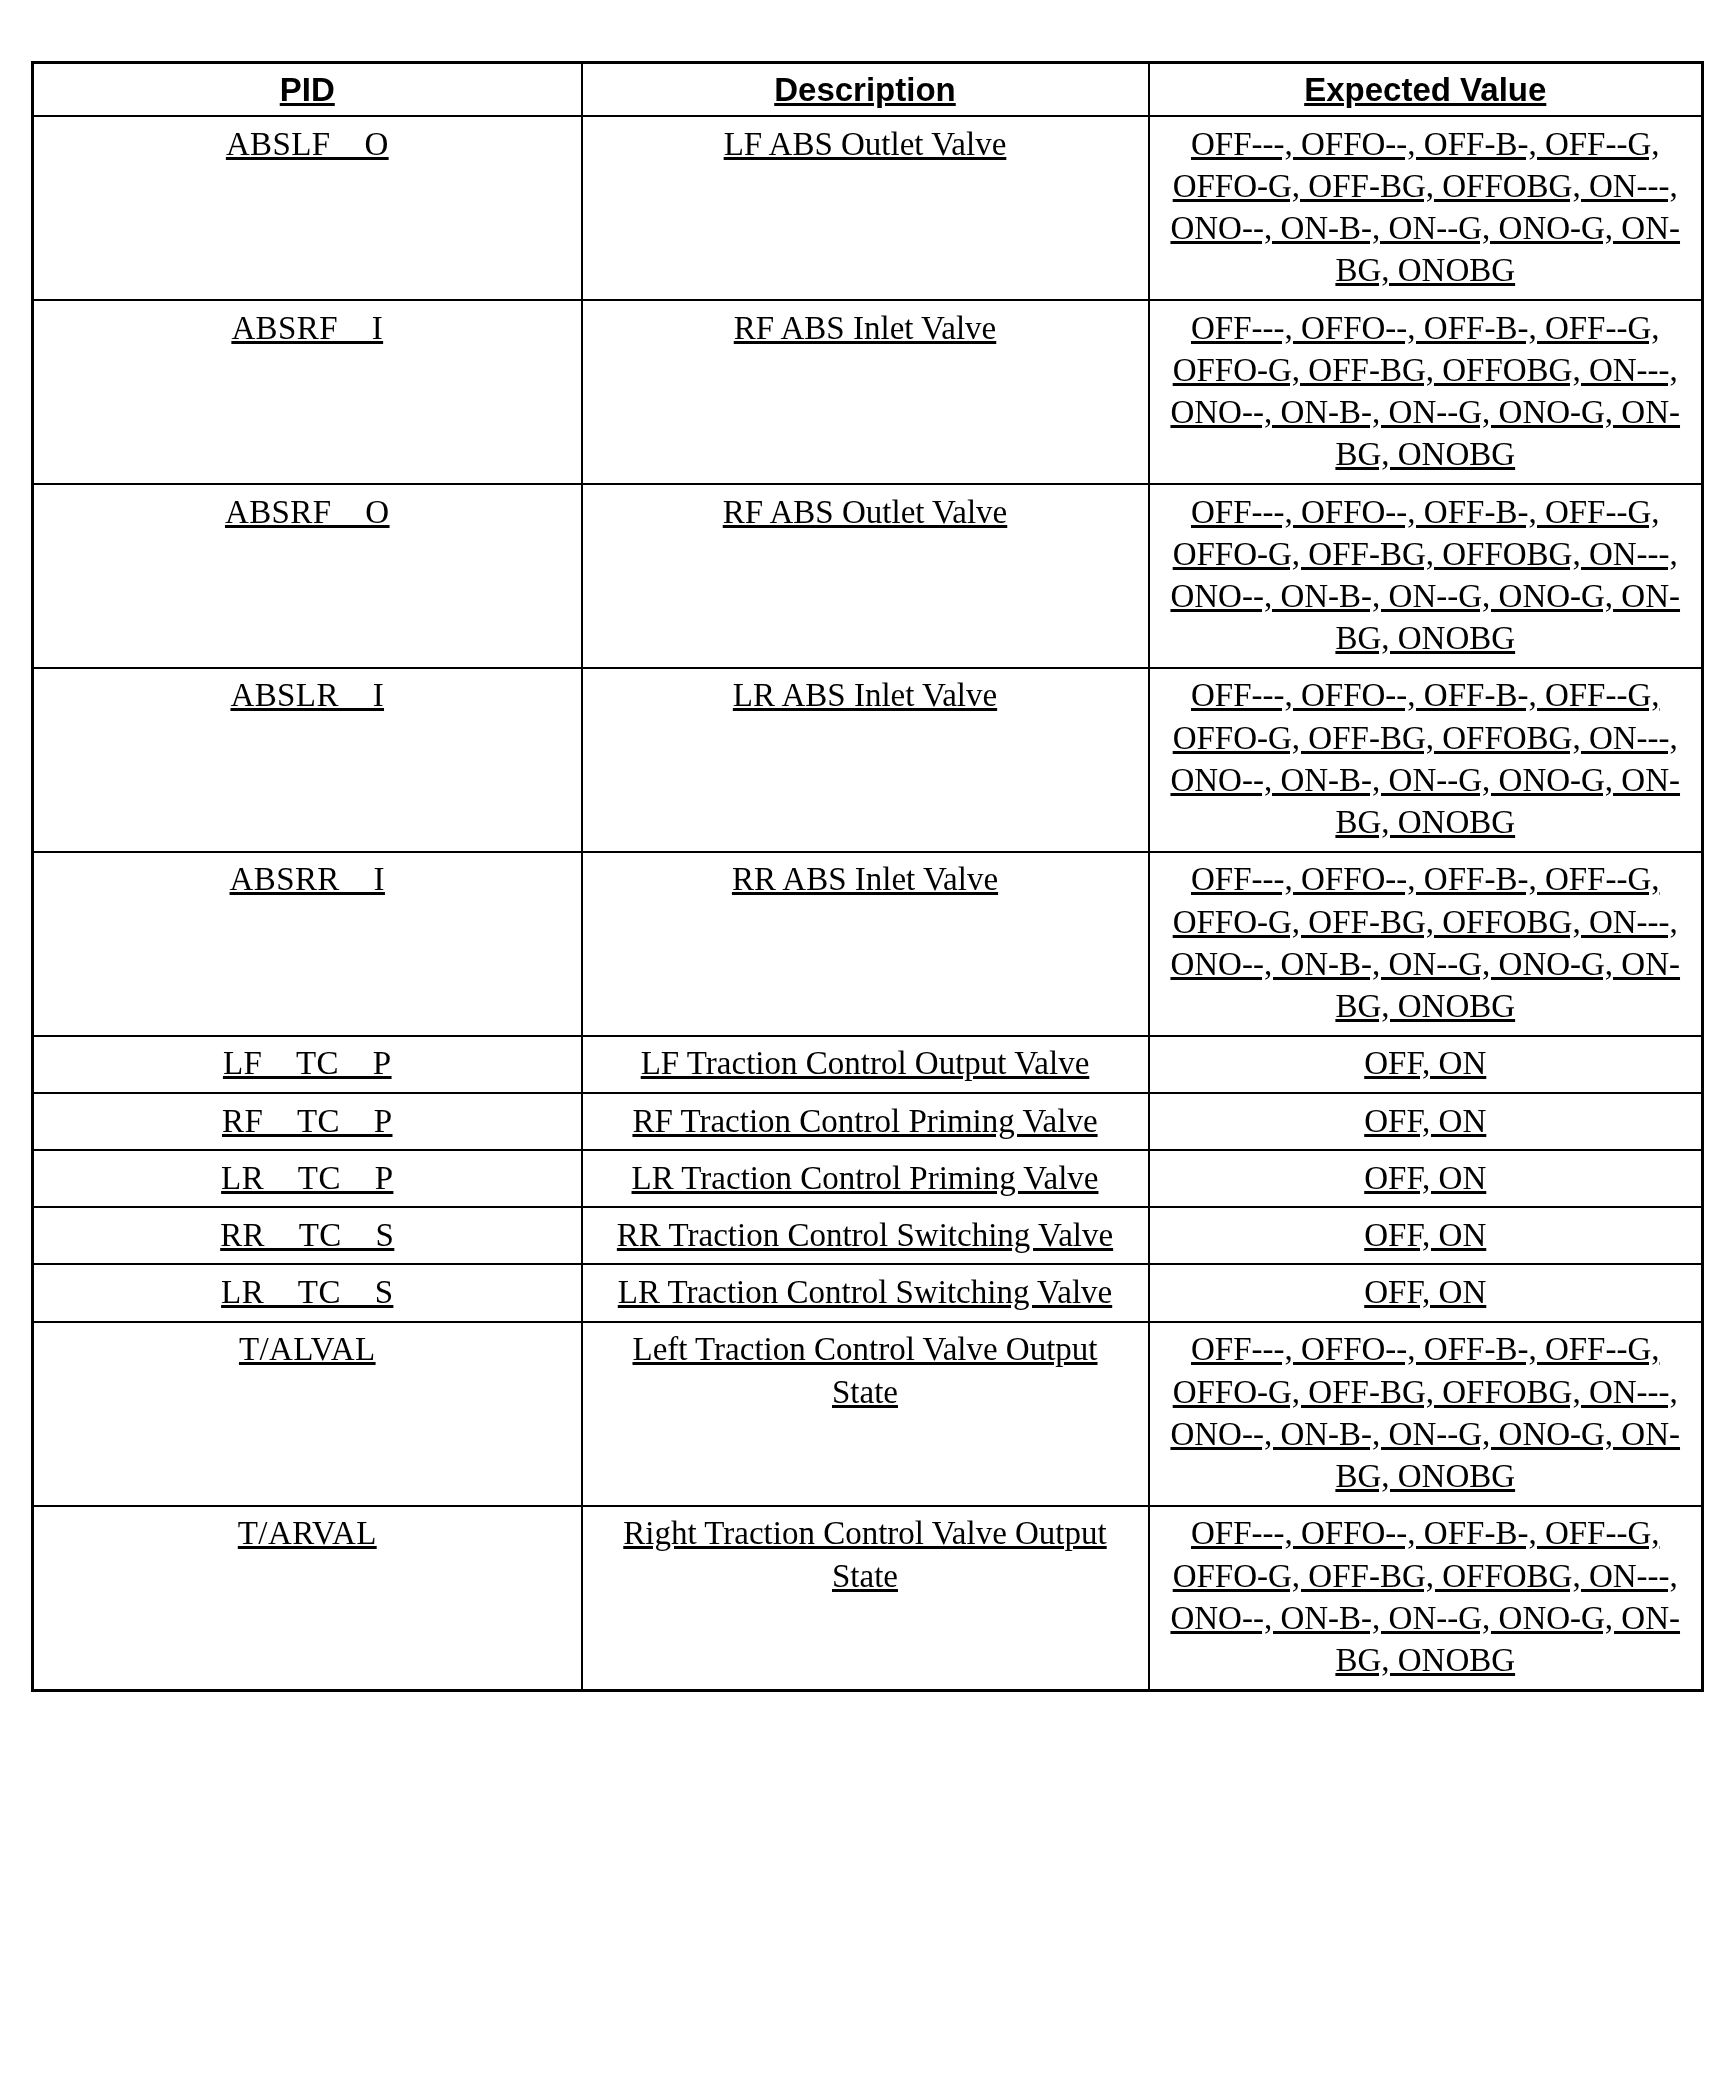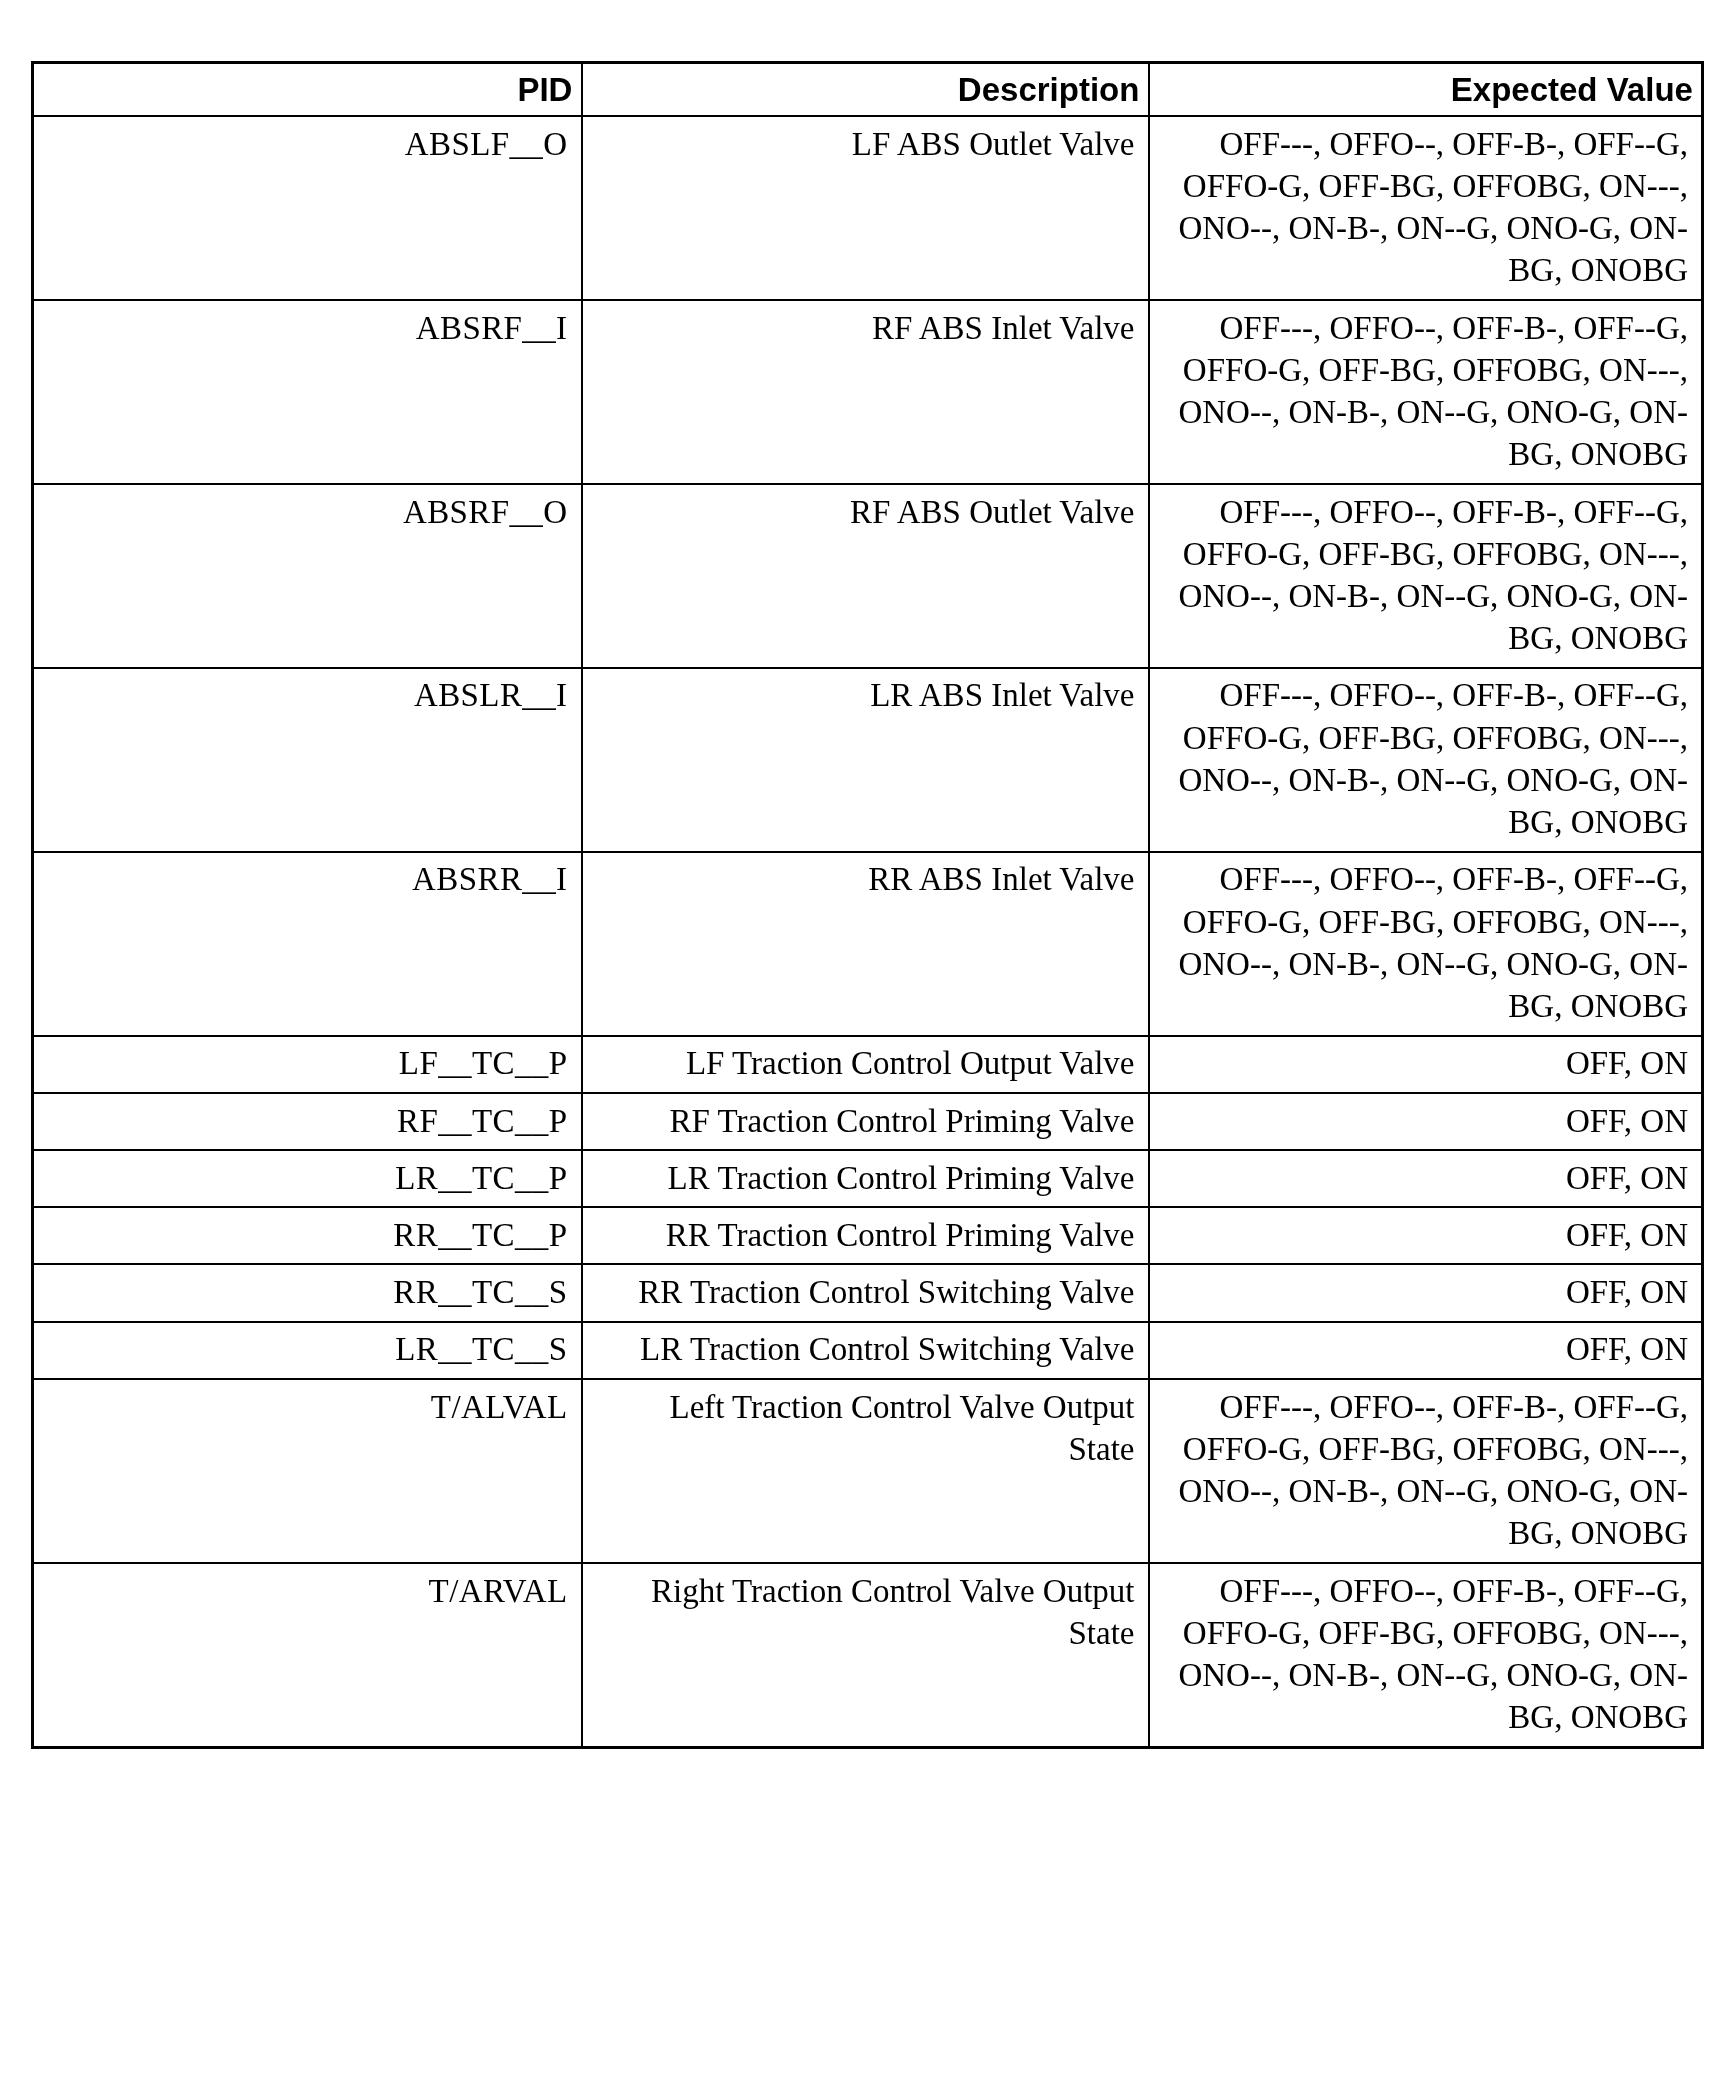--- a/index.html
+++ b/index.html
@@ -31,22 +31,23 @@
     border: 3.3px solid #000000;
   }
 
   table.pid-table col.col-pid  { width: 549px; }
   table.pid-table col.col-desc { width: 567px; }
   table.pid-table col.col-val  { width: 554px; }
 
   table.pid-table th,
   table.pid-table td {
     border: 2.4px solid #000000;
-    text-align: right;
+    text-align: center;
     background: #ffffff;
+    text-decoration: underline;
   }
 
   table.pid-table th {
     font-family: "Liberation Sans", sans-serif;
     font-weight: bold;
     font-size: 33px;
     height: 52px;
     padding: 6.5px 8.1px;
     vertical-align: middle;
   }
@@ -133,25 +134,20 @@
           <td class="cell-desc">RF Traction Control Priming Valve</td>
           <td class="cell-val">OFF, ON</td>
         </tr>
 
         <tr>
           <td class="cell-pid">LR__TC__P</td>
           <td class="cell-desc">LR Traction Control Priming Valve</td>
           <td class="cell-val">OFF, ON</td>
         </tr>
 
-        <tr>
-          <td class="cell-pid">RR__TC__P</td>
-          <td class="cell-desc">RR Traction Control Priming Valve</td>
-          <td class="cell-val">OFF, ON</td>
-        </tr>
 
 
 
         <tr>
           <td class="cell-pid">RR__TC__S</td>
           <td class="cell-desc">RR Traction Control Switching Valve</td>
           <td class="cell-val">OFF, ON</td>
         </tr>
 
         <tr>

